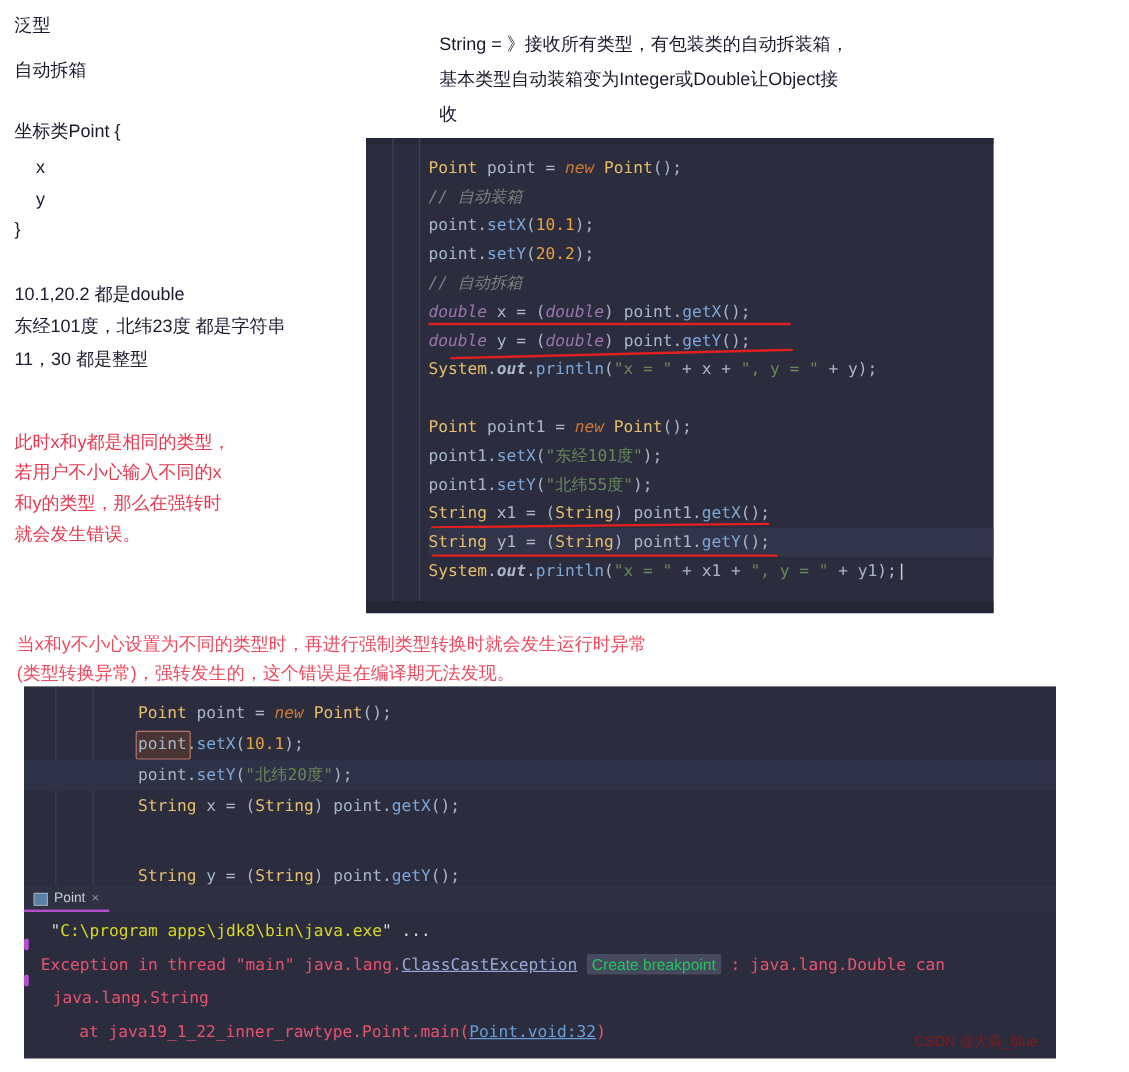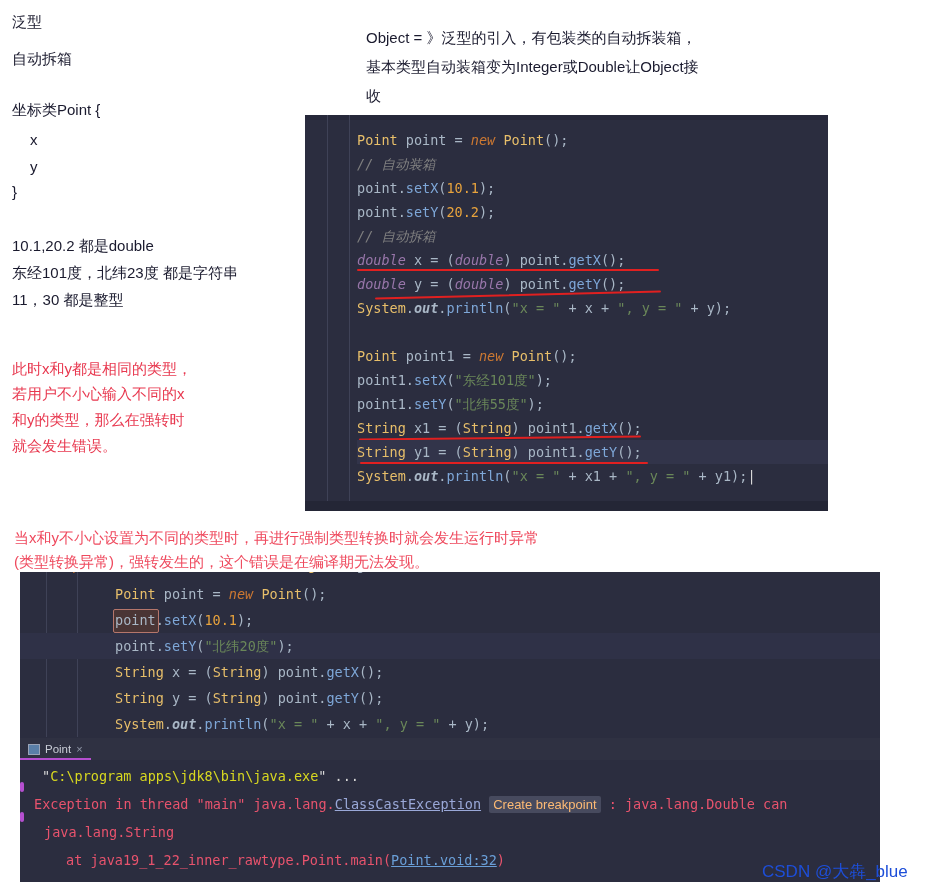--- a/index.html
+++ b/index.html
@@ -101,30 +101,30 @@
     position:absolute;left:0;right:0;
     background:#2b2d3f;
   }
   .conrow{height:28px;line-height:28px;white-space:pre;color:#e8536d;}
   .c-path{color:#d8d820;}
   .c-q{color:#d8d8d8;}
   .c-err{color:#e8536d;}
   .c-link{color:#9aa8d8;text-decoration:underline;}
   .c-link2{color:#6a9fd8;text-decoration:underline;}
   .c-bp{
-    background:#474a5e;color:#fdba74;
+    background:#474a5e;color:#22c55e;
     font-family:"Liberation Sans","DejaVu Sans",sans-serif;
     font-size:13px;padding:1px 4px;border-radius:2px;
   }
   .conmark{position:absolute;left:0;width:4px;height:10px;background:#b54fd0;border-radius:2px;}
 
   .watermark{
     position:absolute;
-    color:#1d4ed8;
-    font-size:17px;
+    color:#7f1d1d;
+    font-size:12px;
     font-family:"Liberation Sans","DejaVu Sans",sans-serif;
     white-space:pre;
   }
 </style>
 </head>
 <body>
 
 <div class="page">
 
   <div class="note" style="left:12px;top:8px;">泛型</div>
@@ -137,21 +137,21 @@
 
   <div class="note" style="left:12px;top:232px;">10.1,20.2 都是double</div>
   <div class="note" style="left:12px;top:259px;">东经101度，北纬23度 都是字符串</div>
   <div class="note" style="left:12px;top:286px;text-align:center;">11，30 都是整型</div>
 
   <div class="note red" style="left:12px;top:355px;">此时x和y都是相同的类型，</div>
   <div class="note red" style="left:12px;top:380px;">若用户不小心输入不同的x</div>
   <div class="note red" style="left:12px;top:406px;">和y的类型，那么在强转时</div>
   <div class="note red" style="left:12px;top:432px;">就会发生错误。</div>
 
-  <div class="note" style="left:366px;top:24px;">Object = 》泛型的引入，有包装类的自动拆装箱，</div>
+  <div class="note" style="left:366px;top:24px;">String = 》接收所有类型，有包装类的自动拆装箱，</div>
   <div class="note" style="left:366px;top:53px;">基本类型自动装箱变为Integer或Double让Object接</div>
   <div class="note" style="left:366px;top:82px;">收</div>
 
   <div class="codeblock" style="left:305px;top:115px;width:523px;height:396px;">
     <div class="topstrip"></div>
     <div class="gutterline" style="left:22px;"></div>
     <div class="gutterline" style="left:44px;"></div>
 
     <div style="position:absolute;left:52px;top:13px;right:0;">
 
@@ -214,21 +214,21 @@
       <div class="coderow" style="height:26px;line-height:26px;"><span class="t-type">Point</span> <span class="t-var">point</span> <span class="t-op">=</span> <span class="t-kwi">new</span> <span class="t-type">Point</span><span class="t-p">();</span></div>
 
       <div class="coderow" style="height:26px;line-height:26px;"><span class="t-var" style="position:relative;z-index:2;">point</span><span class="t-p">.</span><span class="t-meth">setX</span><span class="t-p">(</span><span class="t-num">10.1</span><span class="t-p">);</span>
         <div class="errbox" style="left:-2px;top:2px;width:44px;height:22px;z-index:1;"></div>
       </div>
 
       <div class="coderow curline" style="height:26px;line-height:26px;margin-left:-95px;padding-left:95px;"><span class="t-var">point</span><span class="t-p">.</span><span class="t-meth">setY</span><span class="t-p">(</span><span class="t-str">"北纬20度"</span><span class="t-p">);</span></div>
 
       <div class="coderow" style="height:26px;line-height:26px;"><span class="t-type">String</span> <span class="t-var">x</span> <span class="t-op">=</span> <span class="t-p">(</span><span class="t-type">String</span><span class="t-p">)</span> <span class="t-var">point</span><span class="t-p">.</span><span class="t-meth">getX</span><span class="t-p">();</span></div>
 
-      <div class="coderow" style="height:26px;line-height:26px;"><span class="t-type">String</span> <span class="t-var">y</span> <span class="t-op">=</span> <span class="t-p">(</span><span class="t-type">String</span><span class="t-p">)</span> <span class="t-var">point</span><span class="t-p">.</span><span class="t-meth">getY</span><span class="t-p">();</span></div>
+      <div class="coderow" style="height:26px;line-height:26px;margin-top:32px;"><span class="t-type">String</span> <span class="t-var">y</span> <span class="t-op">=</span> <span class="t-p">(</span><span class="t-type">String</span><span class="t-p">)</span> <span class="t-var">point</span><span class="t-p">.</span><span class="t-meth">getY</span><span class="t-p">();</span></div>
 
       <div class="coderow" style="height:26px;line-height:26px;"><span class="t-sys">System</span><span class="t-p">.</span><span class="t-static">out</span><span class="t-p">.</span><span class="t-meth">println</span><span class="t-p">(</span><span class="t-str">"x = "</span> <span class="t-op">+</span> <span class="t-var">x</span> <span class="t-op">+</span> <span class="t-str">", y = "</span> <span class="t-op">+</span> <span class="t-var">y</span><span class="t-p">);</span></div>
     </div>
 
     <div class="tabbar" style="top:166px;">
       <div class="tab">
         <span class="tabicon"></span>
         <span>Point</span>
         <span class="tabclose">×</span>
         <span class="uline"></span>

